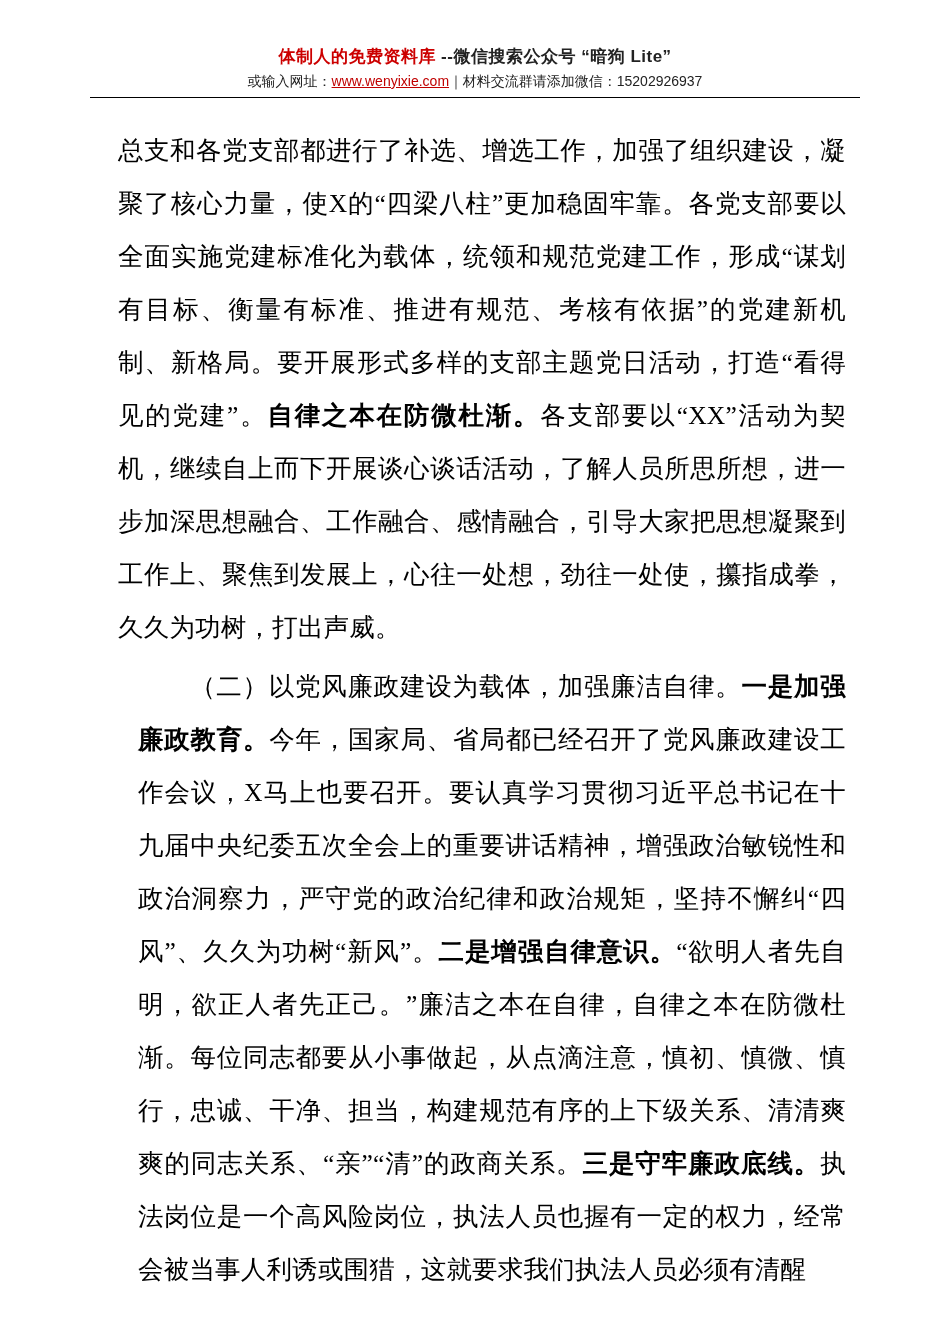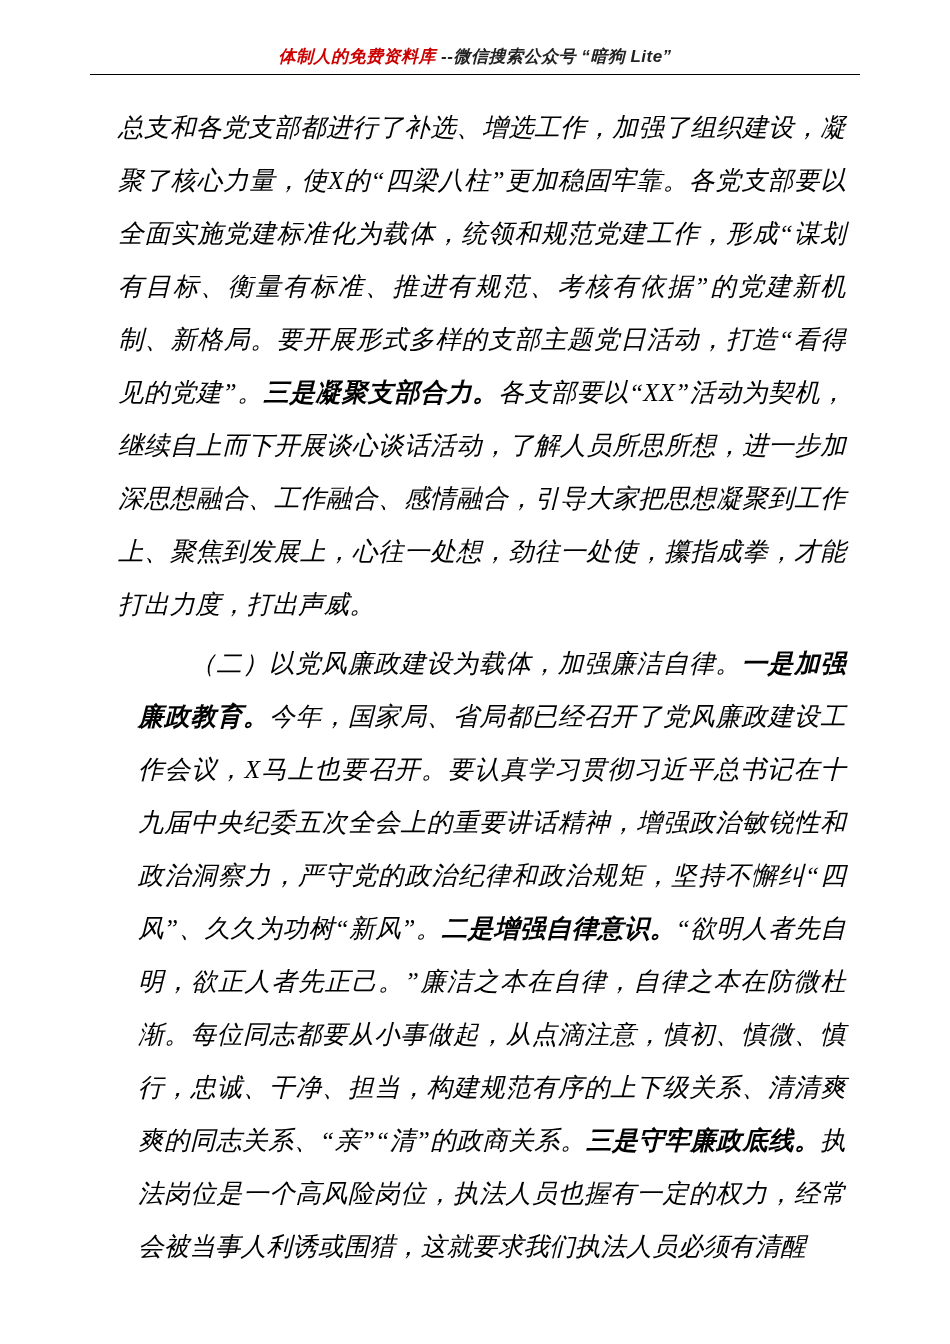--- a/index.html
+++ b/index.html
@@ -13,21 +13,20 @@
     font-family: "Liberation Serif", "DejaVu Serif", serif;
     color: #000000;
     position: relative;
     overflow: hidden;
   }
   .page {
     width: 950px;
     height: 1344px;
     position: relative;
     box-sizing: border-box;
-    font-style: italic;
   }
 
   
   .promo {
     text-align: center;
     padding-top: 46px;
   }
   .promo-line1 {
     font-size: 17px;
     line-height: 22px;
@@ -84,27 +83,30 @@
 </style>
 </head>
 <body>
 
 <div class="page">
 
   <div class="promo">
     <div class="promo-line1">
       <span class="red">体制人的免费资料库</span><span class="dark"> --微信搜索公众号 “暗狗 Lite”</span>
     </div>
+    <div class="promo-line2">
+      <span>或输入网址：</span><span class="url">www.wenyixie.com</span><span>｜材料交流群请添加微信：15202926937</span>
+    </div>
     <hr class="promo-rule">
   </div>
 
   <div class="content">
 
     <p class="para">
-      <span>总支和各党支部都进行了补选、增选工作，加强了组织建设，凝聚了核心力量，使X的“四梁八柱”更加稳固牢靠。各党支部要以全面实施党建标准化为载体，统领和规范党建工作，形成“谋划有目标、衡量有标准、推进有规范、考核有依据”的党建新机制、新格局。要开展形式多样的支部主题党日活动，打造“看得见的党建”。</span><span class="bold">三是凝聚支部合力。</span><span>各支部要以“XX”活动为契机，继续自上而下开展谈心谈话活动，了解人员所思所想，进一步加深思想融合、工作融合、感情融合，引导大家把思想凝聚到工作上、聚焦到发展上，心往一处想，劲往一处使，攥指成拳，才能打出力度，打出声威。</span>
+      <span>总支和各党支部都进行了补选、增选工作，加强了组织建设，凝聚了核心力量，使X的“四梁八柱”更加稳固牢靠。各党支部要以全面实施党建标准化为载体，统领和规范党建工作，形成“谋划有目标、衡量有标准、推进有规范、考核有依据”的党建新机制、新格局。要开展形式多样的支部主题党日活动，打造“看得见的党建”。</span><span class="bold">自律之本在防微杜渐。</span><span>各支部要以“XX”活动为契机，继续自上而下开展谈心谈话活动，了解人员所思所想，进一步加深思想融合、工作融合、感情融合，引导大家把思想凝聚到工作上、聚焦到发展上，心往一处想，劲往一处使，攥指成拳，久久为功树，打出声威。</span>
     </p>
 
     <p class="para indent">
       <span>（二）以党风廉政建设为载体，加强廉洁自律。</span><span class="bold">一是加强廉政教育。</span><span>今年，国家局、省局都已经召开了党风廉政建设工作会议，X马上也要召开。要认真学习贯彻习近平总书记在十九届中央纪委五次全会上的重要讲话精神，增强政治敏锐性和政治洞察力，严守党的政治纪律和政治规矩，坚持不懈纠“四风”、久久为功树“新风”。</span><span class="bold">二是增强自律意识。</span><span>“欲明人者先自明，欲正人者先正己。”廉洁之本在自律，自律之本在防微杜渐。每位同志都要从小事做起，从点滴注意，慎初、慎微、慎行，忠诚、干净、担当，构建规范有序的上下级关系、清清爽爽的同志关系、“亲”“清”的政商关系。</span><span class="bold">三是守牢廉政底线。</span><span>执法岗位是一个高风险岗位，执法人员也握有一定的权力，经常会被当事人利诱或围猎，这就要求我们执法人员必须有清醒</span>
     </p>
 
   </div>
 </div>
 
 </body></html>

